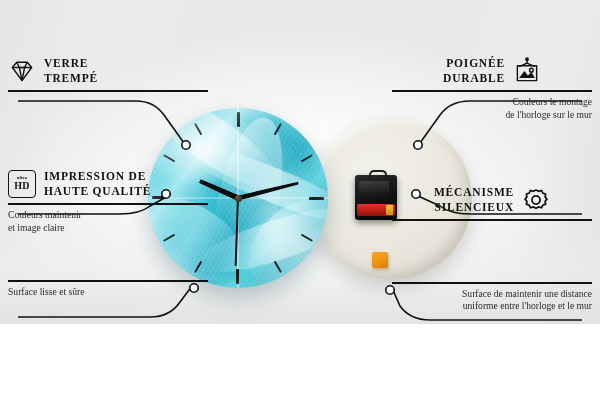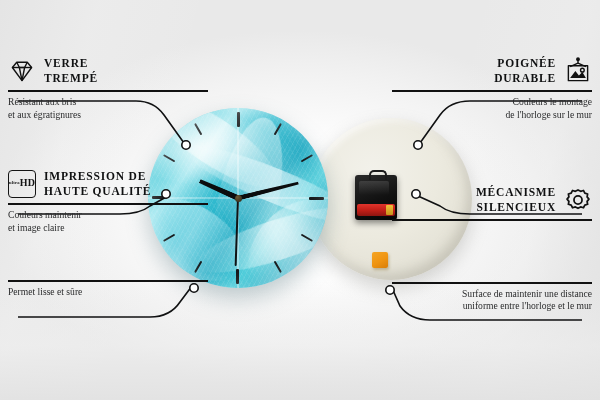--- a/index.html
+++ b/index.html
@@ -1,19 +1,19 @@
 <!DOCTYPE html>
 <html><head>
 <meta charset="utf-8">
 <style>
   html,body{margin:0;padding:0;}
   body{width:600px;height:400px;overflow:hidden;
        font-family:"Liberation Serif",serif;
        background:#ffffff;}
-  .stage{position:relative;width:600px;height:400px;overflow:hidden;
+  .stage{position:relative;width:600px;height:324px;overflow:hidden;
          background:
            radial-gradient(ellipse 300px 180px at 300px 210px,#ffffff 0%,#fdfdfd 40%,#f2f2f2 75%,#e9e9e9 100%),
            linear-gradient(180deg,#f7f7f7 0%,#ffffff 18%,#fbfbfb 55%,#ececec 100%);}
   .bg-sheen{position:absolute;inset:0;
       background:linear-gradient(105deg,rgba(228,228,228,.85) 0%,rgba(246,246,246,.2) 14%,rgba(255,255,255,0) 30%,rgba(255,255,255,0) 68%,rgba(240,240,240,.35) 84%,rgba(225,225,225,.9) 100%);}
   .floor{position:absolute;left:0;right:0;bottom:0;height:120px;
       background:linear-gradient(180deg,rgba(255,255,255,0) 0%,rgba(238,238,238,.55) 55%,rgba(226,226,226,.9) 100%);}
 
   
   .product{position:absolute;left:0;top:0;width:600px;height:400px;}
@@ -79,30 +79,30 @@
       clip-path:polygon(22% 0,78% 0,100% 100%,0 100%);}
   .hand-s{width:2px;height:68px;margin-left:-1px;margin-top:-68px;background:#101314;}
   .pin{position:absolute;left:50%;top:50%;width:7px;height:7px;margin:-3.5px 0 0 -3.5px;border-radius:50%;
       background:radial-gradient(circle at 35% 32%,#6d5a33,#2a2216);}
 
   
   .callout{position:absolute;width:200px;}
   .co-left{left:8px;text-align:left;}
   .co-right{right:8px;text-align:right;}
   .co-head{display:flex;align-items:center;gap:8px;}
-  .co-right .co-head{flex-direction:row-reverse;}
+  .co-right .co-head{flex-direction:row-reverse;justify-content:center;}
   .co-title{font-weight:bold;font-size:11.5px;letter-spacing:.8px;color:#101112;line-height:1.28;
       text-transform:uppercase;white-space:pre-line;}
   .rule{height:1.6px;background:#111;margin:5px 0 4px;}
   .co-desc{font-size:9.6px;color:#2a2b2c;line-height:1.32;white-space:pre-line;}
   .ico{width:28px;height:28px;flex:0 0 28px;display:block;}
   .ico svg{display:block;width:28px;height:28px;}
 
   .hdbadge{width:26px;height:26px;border:1.8px solid #141414;border-radius:4px;
-      display:flex;flex-direction:row;align-items:center;justify-content:center;flex:0 0 26px;}
+      display:flex;flex-direction:column;align-items:center;justify-content:center;flex:0 0 26px;}
   .hd-ultra{font-size:4.6px;font-weight:bold;letter-spacing:.2px;color:#141414;line-height:1;}
   .hd-hd{font-size:10px;font-weight:bold;letter-spacing:.2px;color:#141414;line-height:1.05;}
 
   .connect{position:absolute;left:0;top:0;width:600px;height:400px;overflow:visible;}
 </style>
 </head>
 <body>
 
 <div class="stage">
   <div class="bg-sheen"></div>
@@ -207,41 +207,39 @@
               <path d="M10 6 L13 12 L16 27"></path>
               <path d="M22 6 L19 12 L16 27"></path>
               <path d="M13 12 H19"></path>
         </g>
           </svg>
       </span>
       <span class="co-title">VERRE
 TREMPÉ</span>
     </div>
     <div class="rule"></div>
-    <div class="co-desc">Résistant aux bris
-et aux égratignures</div>
   </div>
 
   <div class="callout co-left" style="top:169px">
     <div class="co-head">
       <span class="hdbadge">
         <span class="hd-ultra">ultra</span>
         <span class="hd-hd">HD</span>
       </span>
       <span class="co-title">IMPRESSION DE
 HAUTE QUALITÉ</span>
     </div>
     <div class="rule"></div>
     <div class="co-desc">Couleurs maintenir
 et image claire</div>
   </div>
 
   <div class="callout co-left" style="top:275px">
     <div class="rule"></div>
-    <div class="co-desc">Permet lisse et sûre</div>
+    <div class="co-desc">Surface lisse et sûre</div>
   </div>
 
   <div class="callout co-right" style="top:56px">
     <div class="co-head">
       <span class="ico">
         <svg viewBox="0 0 32 32">
             <g fill="none" stroke="#111" stroke-width="1.6" stroke-linejoin="round">
           <path d="M16 3 L16 7"></path>
               <circle cx="16" cy="2.6" r="1.4" fill="#111"></circle>
           <path d="M16 7 L7 11 M16 7 L25 11"></path>

